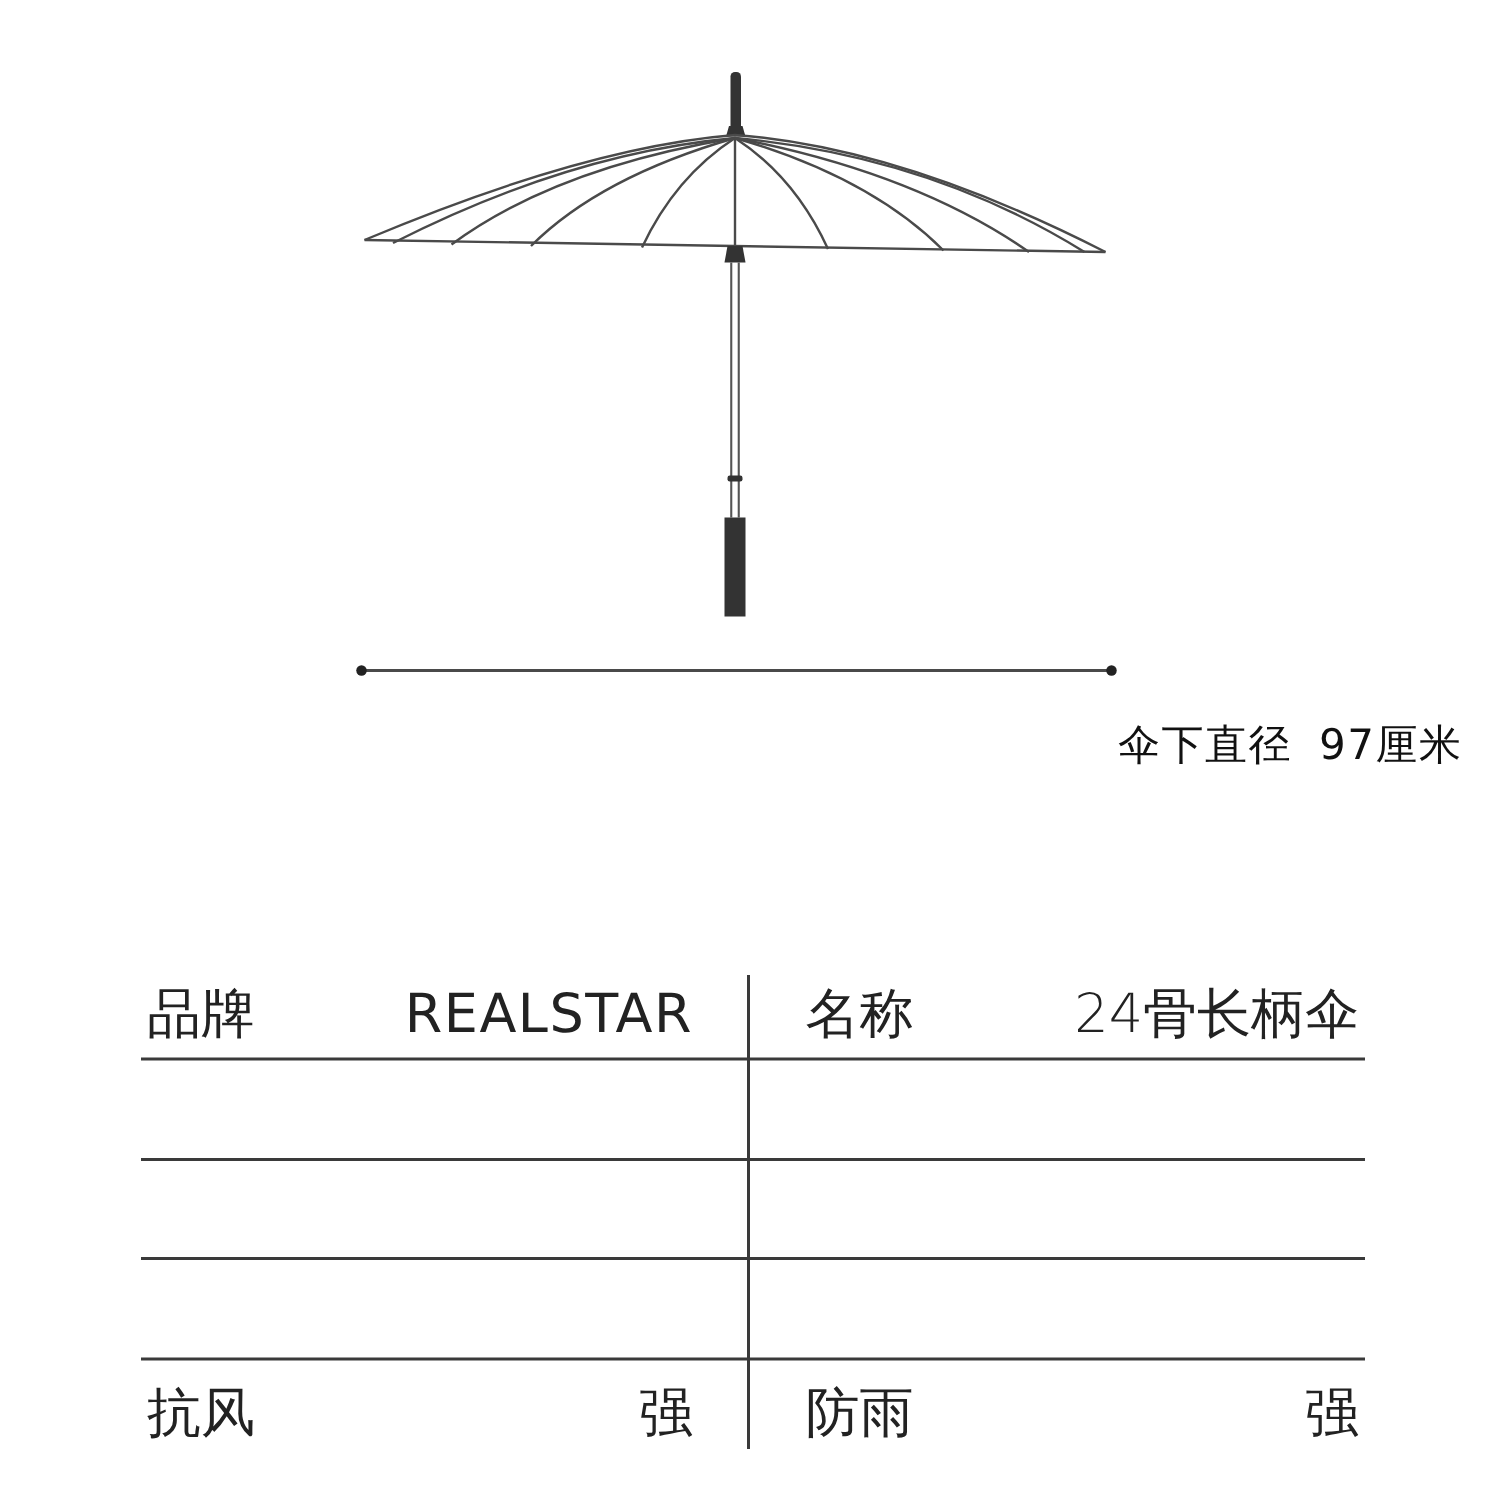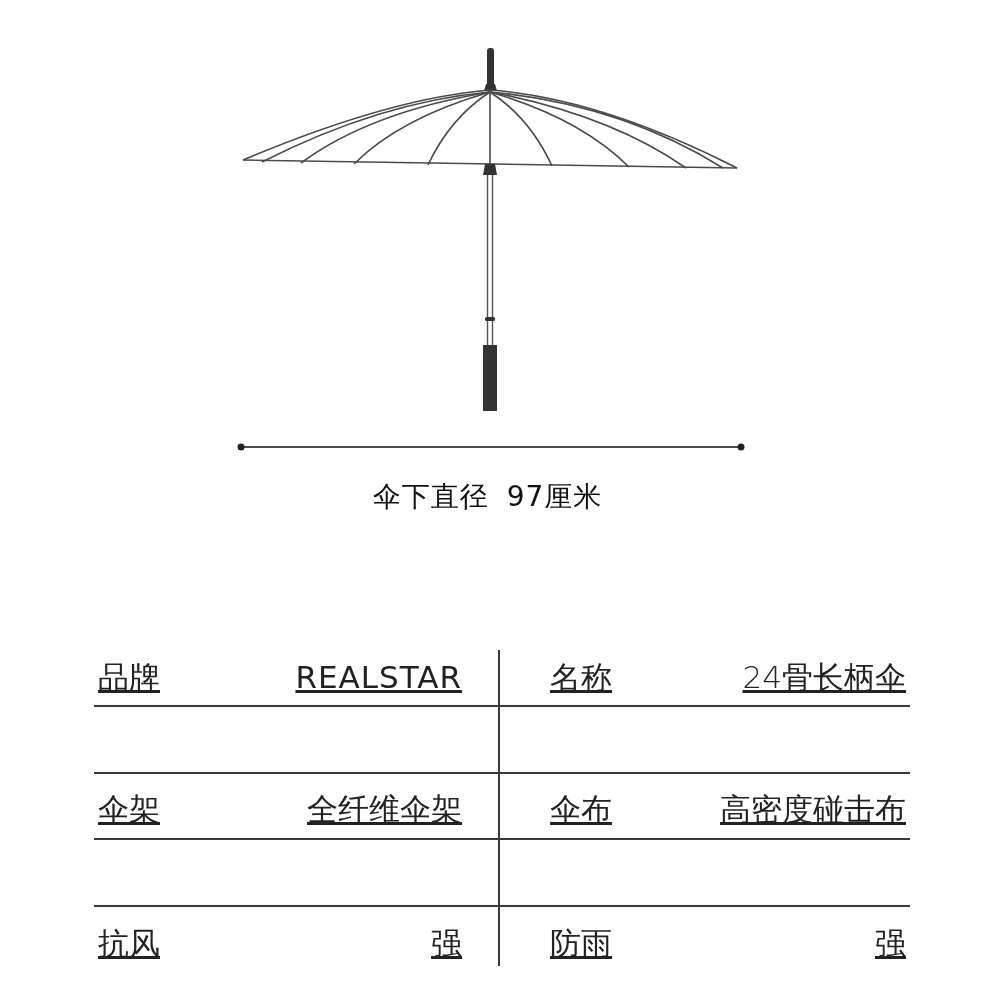--- a/index.html
+++ b/index.html
@@ -1,33 +1,33 @@
 <!DOCTYPE html>
 <html><head>
 <meta charset="utf-8">
 <style>
   html, body { margin:0; padding:0; background:#ffffff; }
   body { width:1000px; height:1000px; position:relative; overflow:hidden;
          font-family:"DejaVu Sans","Liberation Sans",sans-serif; color:#222; }
   .diagram { position:absolute; left:0; top:0; width:1000px; height:470px; }
   .diagram svg { display:block; }
-  .caption { position:absolute; left:0; width:975px; top:478px; text-align:center;
+  .caption { position:absolute; left:0; width:975px; top:478px; text-align:right;
              font-family:"DejaVu Serif","Liberation Serif",serif; font-size:28px;
              letter-spacing:1px; color:#111; }
   .caption .val { font-family:"DejaVu Sans","Liberation Sans",sans-serif; margin-left:18px; }
 
   .spec-table { position:absolute; left:94px; top:640px; width:816px; height:330px; }
   .row { position:absolute; left:0; width:816px; height:66px; }
   .hline { position:absolute; left:0; width:816px; height:2px; background:#3a3a3a; }
   .vline { position:absolute; left:404px; top:10px; width:2px; height:316px; background:#3a3a3a; }
   .cell-label, .cell-value { position:absolute; top:0; height:66px; line-height:66px;
-        font-size:31px; font-weight:300; color:#222; white-space:nowrap;text-decoration:underline; }
+        font-size:36px; font-weight:300; color:#222; white-space:nowrap; }
   .left .cell-label { left:4px; }
   .left .cell-value { right:448px; text-align:right; }
-  .right .cell-label { left:456px; }
+  .right .cell-label { left:443px; }
   .right .cell-value { right:4px; text-align:center; }
   .latin { font-family:"DejaVu Sans","Liberation Sans",sans-serif; font-weight:normal; letter-spacing:1px; }
 </style>
 </head>
 <body>
 
 <div class="diagram">
   <svg width="1000" height="470" viewBox="0 0 1000 470">
 
     <rect x="487" y="48" width="7" height="40" rx="3" fill="#333"></rect>
@@ -85,30 +85,20 @@
     </div>
     <div class="right">
       <span class="cell-label">名称</span>
       <span class="cell-value">24骨长柄伞</span>
     </div>
   </div>
   <div class="hline" style="top:65px"></div>
 
   <div class="hline" style="top:132px"></div>
 
-  <div class="row" style="top:136px">
-    <div class="left">
-      <span class="cell-label">伞架</span>
-      <span class="cell-value">全纤维伞架</span>
-    </div>
-    <div class="right">
-      <span class="cell-label">伞布</span>
-      <span class="cell-value">高密度碰击布</span>
-    </div>
-  </div>
   <div class="hline" style="top:198px"></div>
 
   <div class="hline" style="top:265px"></div>
 
   <div class="row" style="top:270px">
     <div class="left">
       <span class="cell-label">抗风</span>
       <span class="cell-value">强</span>
     </div>
     <div class="right">

